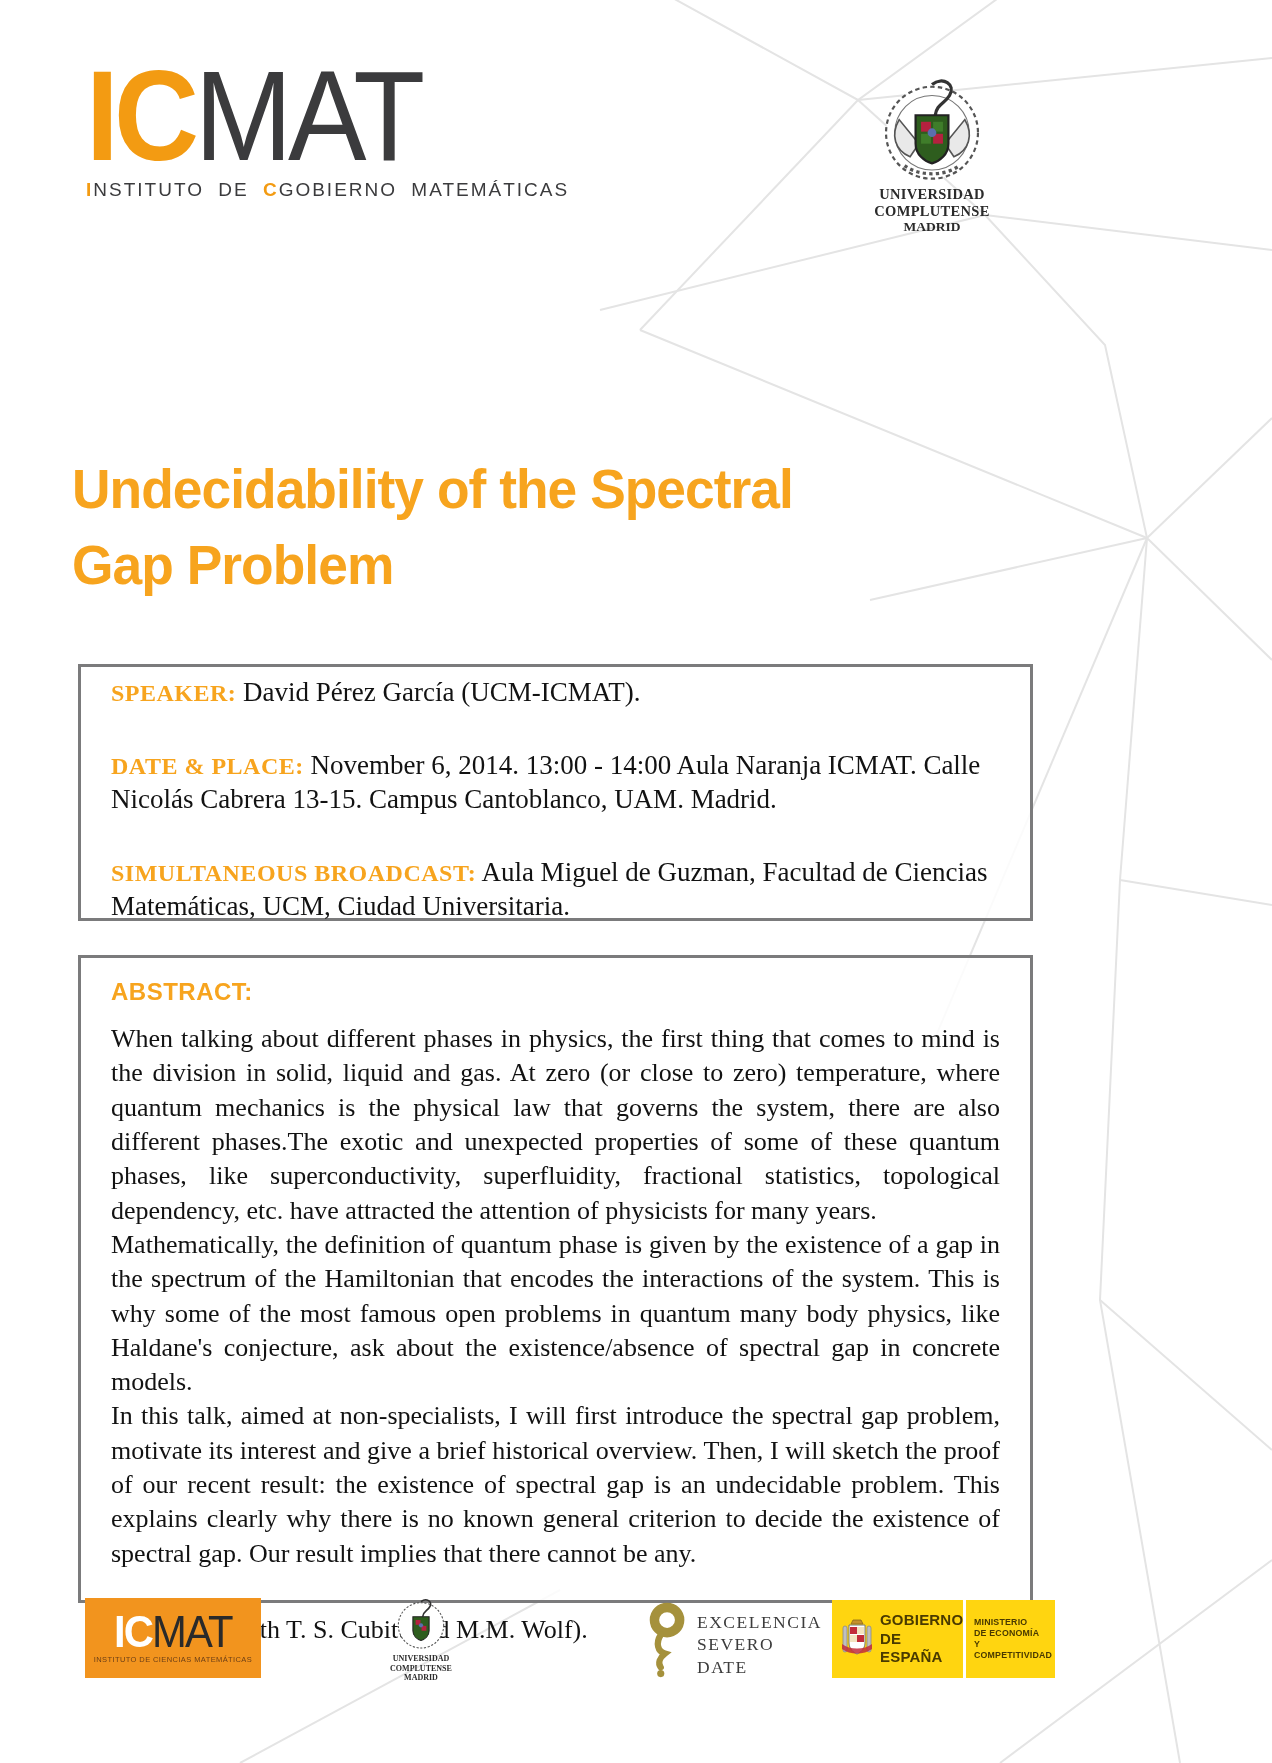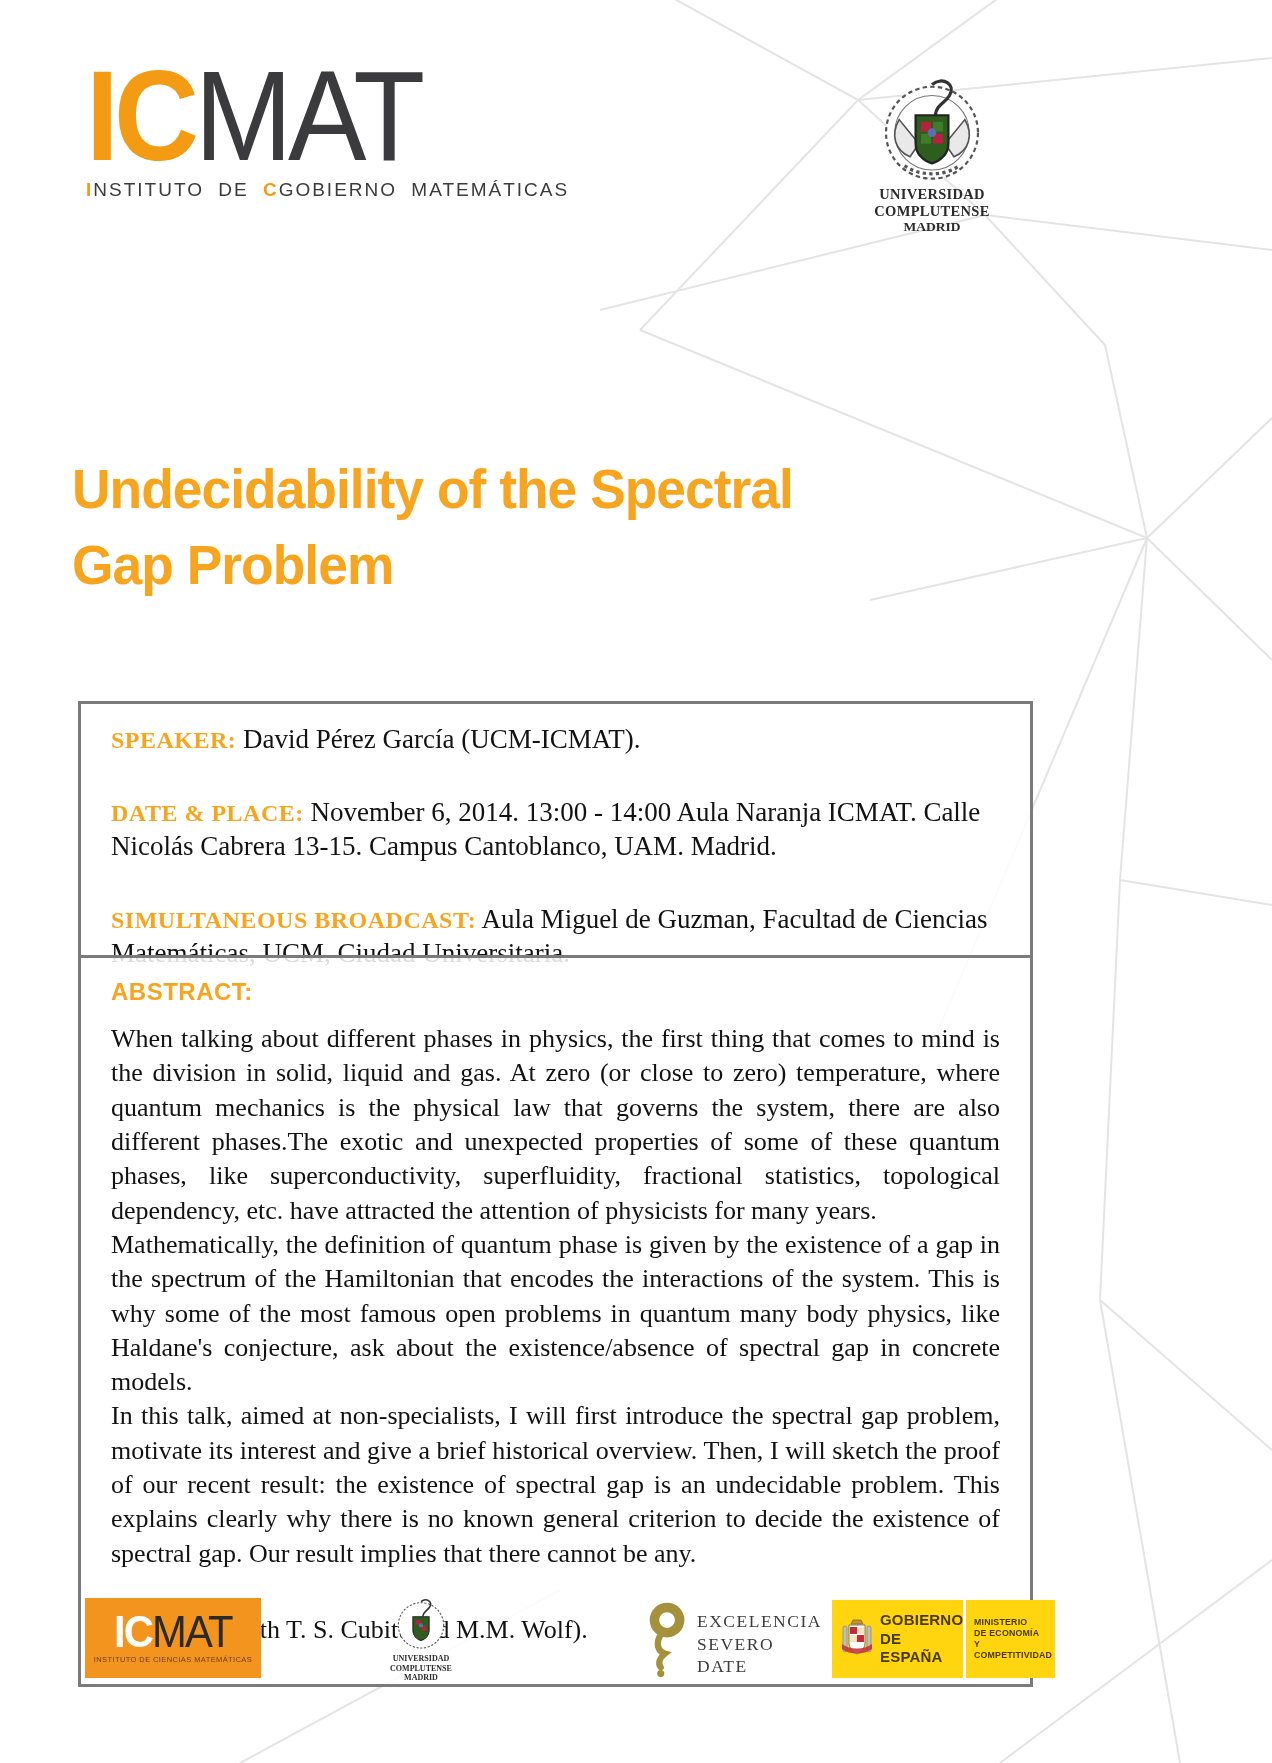--- a/index.html
+++ b/index.html
@@ -27,43 +27,43 @@
   .colloquium{left:68px;top:310px;width:1130px;height:127px;overflow:hidden;}
   .colloquium span{display:inline-block;font-size:188px;line-height:1;font-weight:300;color:#5b5b5d;
                    letter-spacing:3px;transform:scaleX(0.84);transform-origin:left top;white-space:nowrap;}
 
   
   .talk-title{left:72px;top:452px;color:#F7A41E;font-weight:bold;font-size:55px;
               letter-spacing:-1px;line-height:1.38;transform:scaleX(0.97);transform-origin:left top;}
 
   
   .box{left:78px;width:955px;border:3px solid #7b7b7c;box-sizing:border-box;background:rgba(255,255,255,0.85);}
-  .details-box{top:701px;height:257px;padding:18px 30px;}
-  .abstract-box{top:955px;height:732px;padding:20px 30px;}
+  .details-box{top:664px;height:257px;padding:8px 30px;}
+  .abstract-box{top:955px;height:648px;padding:20px 30px;}
   .label{color:#F7A41E;font-weight:bold;font-size:24px;letter-spacing:0.5px;}
   .serif{font-family:"Liberation Serif",serif;color:#121212;font-size:27px;}
   .details-box p{margin:0 0 38px 0;line-height:1.28;}
   .details-box p:last-child{margin-bottom:0;}
   .abstract-label{margin:0 0 16px 0;}
   .abs-text p{margin:0;font-family:"Liberation Serif",serif;color:#121212;font-size:26px;
               line-height:1.32;text-align:justify;}
   .joint{margin-top:42px !important;text-align:left !important;}
 
   
   .f-icmat{left:85px;top:1598px;width:176px;height:80px;background:#F2941E;color:#fff;
            display:flex;flex-direction:column;align-items:center;justify-content:center;}
   .f-icmat .word{font-size:44px;line-height:0.9;letter-spacing:-2px;transform:scaleX(0.95);}
   .f-icmat .word .ic{color:#ffffff;font-weight:bold;}
   .f-icmat .word .mat{color:#2a2a2a;font-weight:300;}
   .f-icmat .sub{font-size:7.5px;letter-spacing:0.4px;color:#6b3e16;margin-top:4px;white-space:nowrap;}
 
   .f-ucm{left:366px;top:1598px;width:110px;text-align:center;}
   .f-ucm .t{font-family:"Liberation Serif",serif;font-weight:bold;color:#2b2b2b;font-size:8px;line-height:1.2;}
 
-  .severo{left:645px;top:1602px;display:flex;align-items:center;}
+  .severo{left:645px;top:1602px;display:flex;align-items:flex-end;}
   .severo .txt{margin-left:10px;font-family:"Liberation Serif",serif;color:#3c3c3c;
                font-size:17.5px;letter-spacing:1.5px;line-height:1.28;margin-top:8px;}
 
   .gob{left:832px;top:1600px;width:223px;height:78px;background:#FFD510;display:flex;align-items:stretch;}
   .gob .cell{display:flex;align-items:center;}
   .gob .left{width:123px;padding-left:8px;}
   .gob .divider{width:3px;background:#ffffff;}
   .gob .right{flex:1;padding-left:8px;}
   .gob .t{font-size:15px;font-weight:bold;color:#4a3a00;line-height:1.25;letter-spacing:0.2px;}
   .gob .right .t{font-size:8.8px;}

